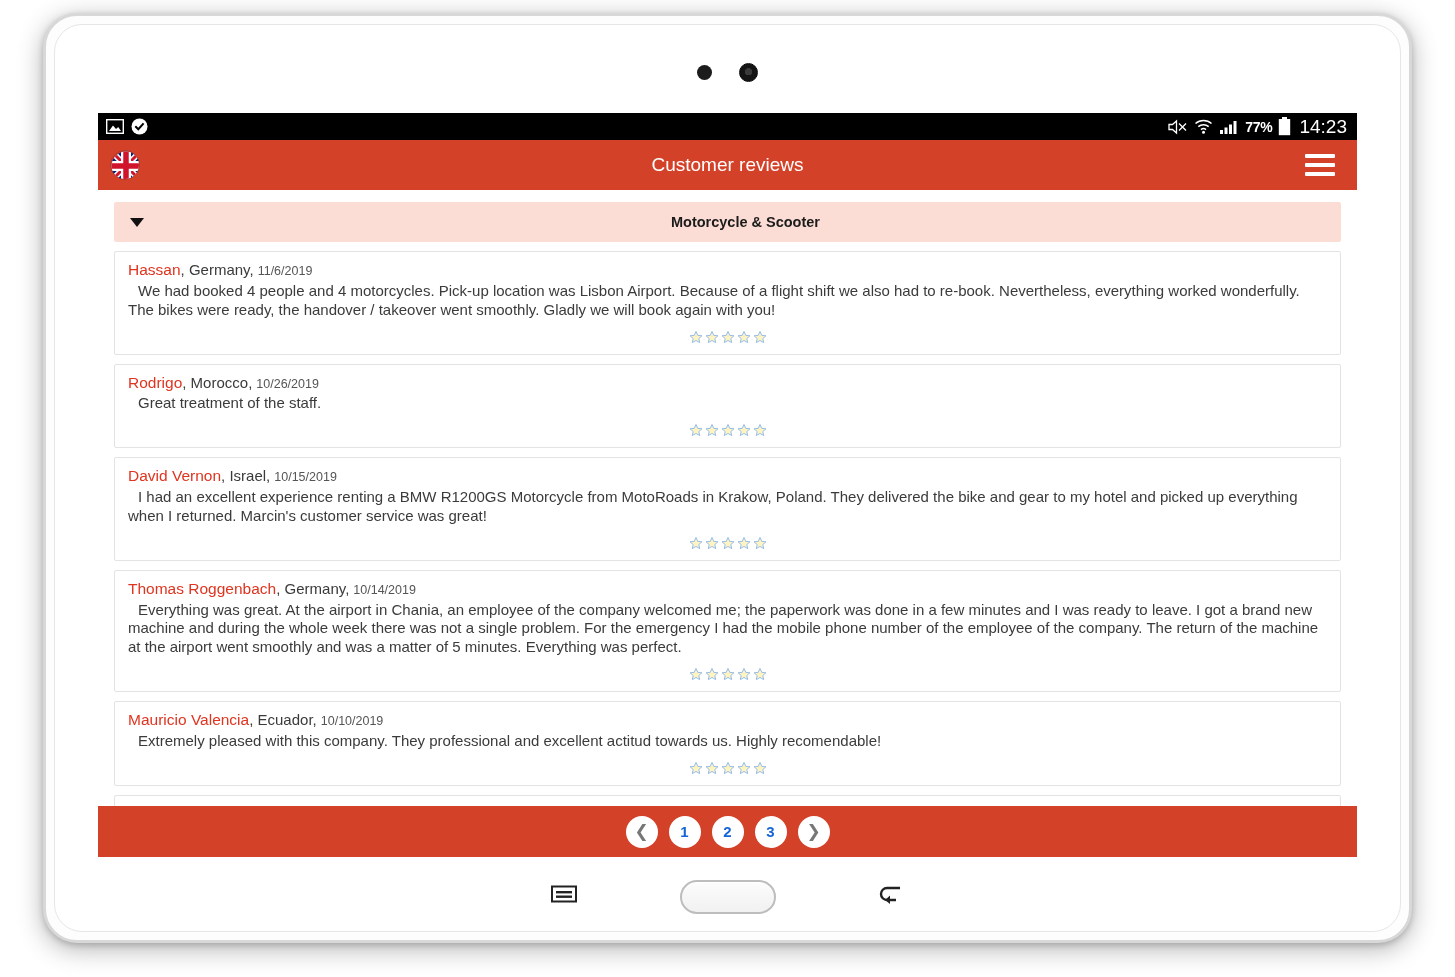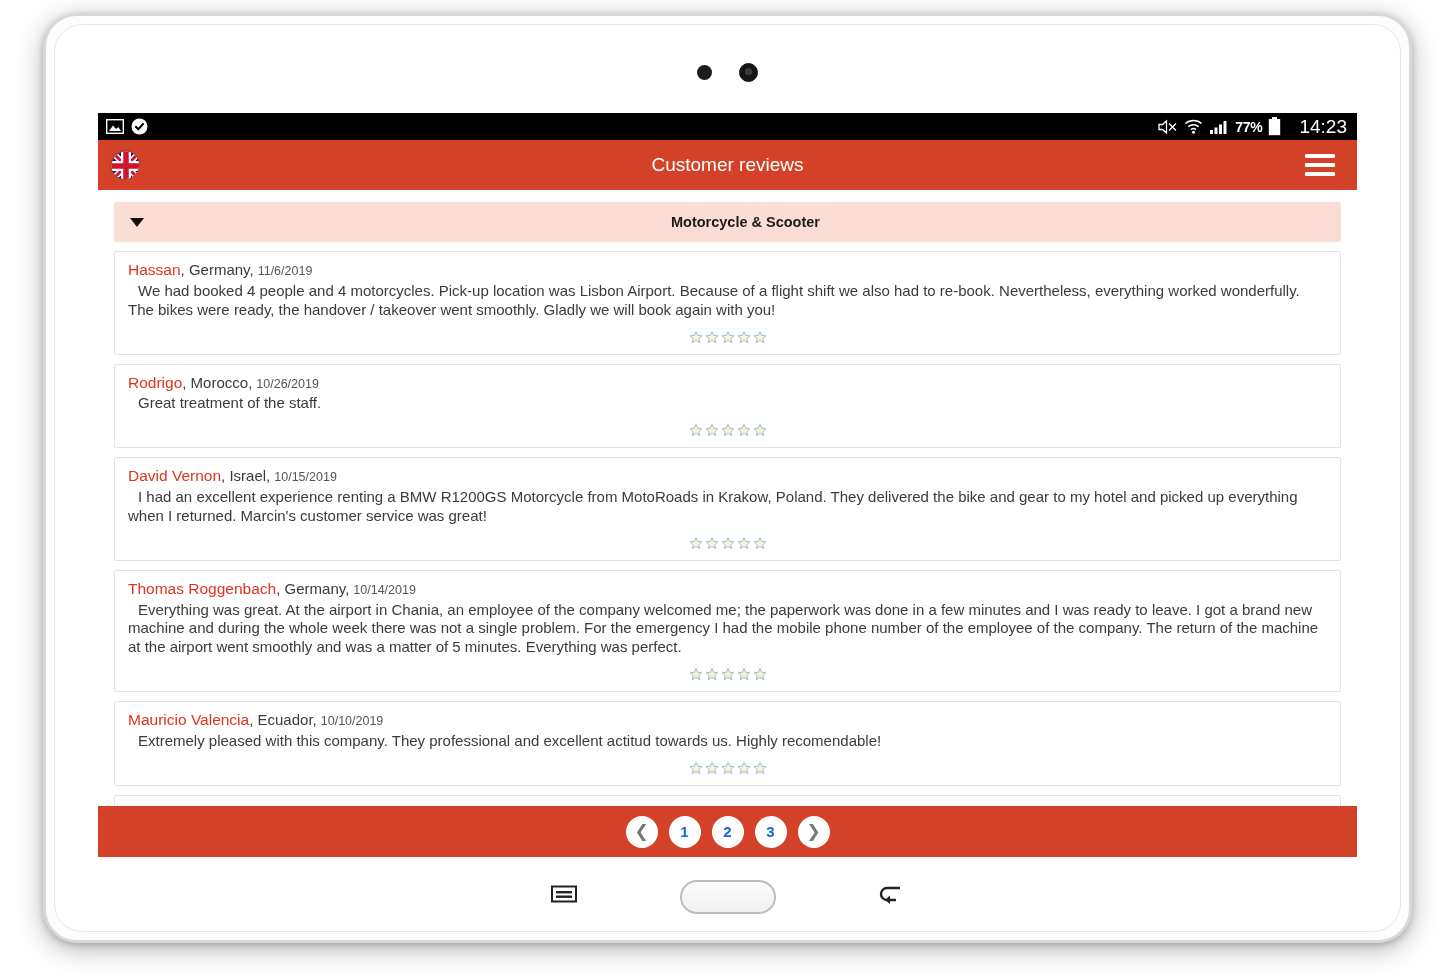--- a/index.html
+++ b/index.html
@@ -53,21 +53,21 @@
   .statusbar {
     height: 27px; background: #000;
     display: flex; align-items: center;
     padding: 0 10px 0 8px;
     color: #fff;
   }
   .sb-left { display: flex; align-items: center; gap: 7px; }
   .sb-right { margin-left: auto; display: flex; align-items: center; gap: 6px; }
   .sb-icon { display: block; }
   .sb-pct { font-size: 14px; font-weight: bold; letter-spacing: -0.3px; }
-  .sb-time { font-size: 19px; font-weight: normal; letter-spacing: 0px; margin-left: 12px; }
+  .sb-time { font-size: 19px; font-weight: normal; letter-spacing: 0px; margin-left: 2px; }
 
   
   .appbar {
     height: 50px; background: #d44129;
     display: flex; align-items: center;
     padding: 0 22px 0 12px;
     position: relative;
   }
   .flag {
     width: 30px; height: 30px; border-radius: 50%;

